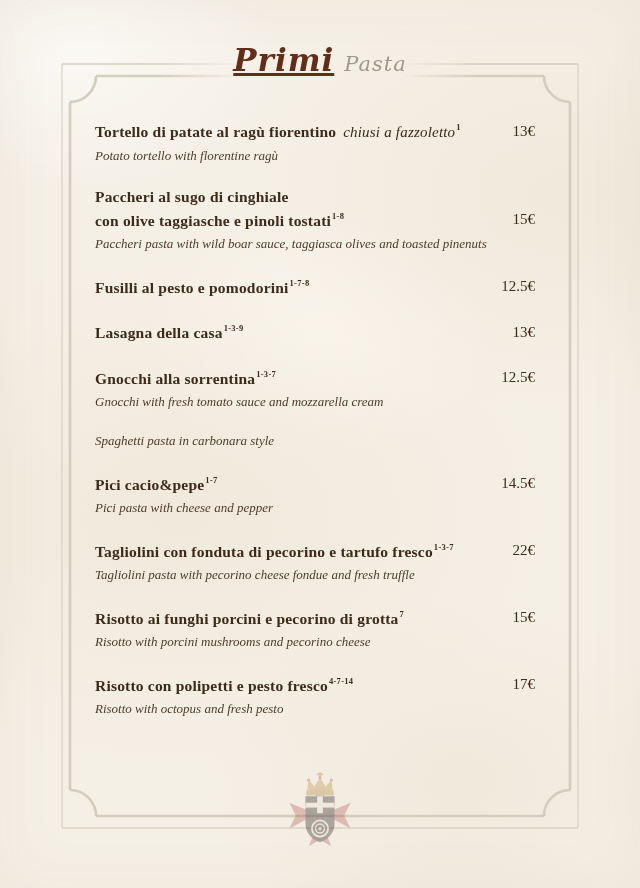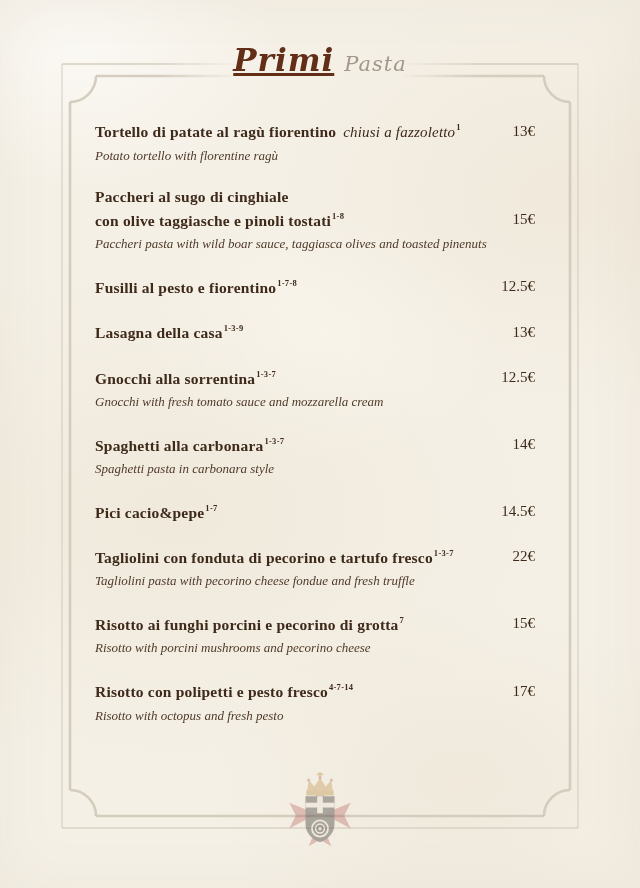--- a/index.html
+++ b/index.html
@@ -119,21 +119,21 @@
             <div class="nline"><span>con olive taggiasche e pinoli tostati</span><sup class="nsup">1-8</sup></div>
           </div>
         <div class="price">15€</div>
       </div>
       <div class="desc">Paccheri pasta with wild boar sauce, taggiasca olives and toasted pinenuts</div>
     </div>
 
     <div class="menu-item">
       <div class="row">
         <div class="nlines">
-            <div class="nline"><span>Fusilli al pesto e fiorentino</span><sup class="nsup">1-7-8</sup></div>
+            <div class="nline"><span>Fusilli al pesto e pomodorini</span><sup class="nsup">1-7-8</sup></div>
           </div>
         <div class="price">12.5€</div>
       </div>
     </div>
 
     <div class="menu-item">
       <div class="row">
         <div class="nlines">
             <div class="nline"><span>Lasagna della casa</span><sup class="nsup">1-3-9</sup></div>
           </div>
@@ -145,36 +145,31 @@
       <div class="row">
         <div class="nlines">
             <div class="nline"><span>Gnocchi alla sorrentina</span><sup class="nsup">1-3-7</sup></div>
           </div>
         <div class="price">12.5€</div>
       </div>
       <div class="desc">Gnocchi with fresh tomato sauce and mozzarella cream</div>
     </div>
 
     <div class="menu-item">
-      <div class="row">
-        <div class="nlines">
-            <div class="nline"><span>Spaghetti alla carbonara</span><sup class="nsup">1-3-7</sup></div>
-          </div>
-        <div class="price">14€</div>
-      </div>
       <div class="desc">Spaghetti pasta in carbonara style</div>
     </div>
 
     <div class="menu-item">
       <div class="row">
         <div class="nlines">
             <div class="nline"><span>Pici cacio&amp;pepe</span><sup class="nsup">1-7</sup></div>
           </div>
         <div class="price">14.5€</div>
       </div>
+      <div class="desc">Pici pasta with cheese and pepper</div>
     </div>
 
     <div class="menu-item">
       <div class="row">
         <div class="nlines">
             <div class="nline"><span>Tagliolini con fonduta di pecorino e tartufo fresco</span><sup class="nsup">1-3-7</sup></div>
           </div>
         <div class="price">22€</div>
       </div>
       <div class="desc">Tagliolini pasta with pecorino cheese fondue and fresh truffle</div>

